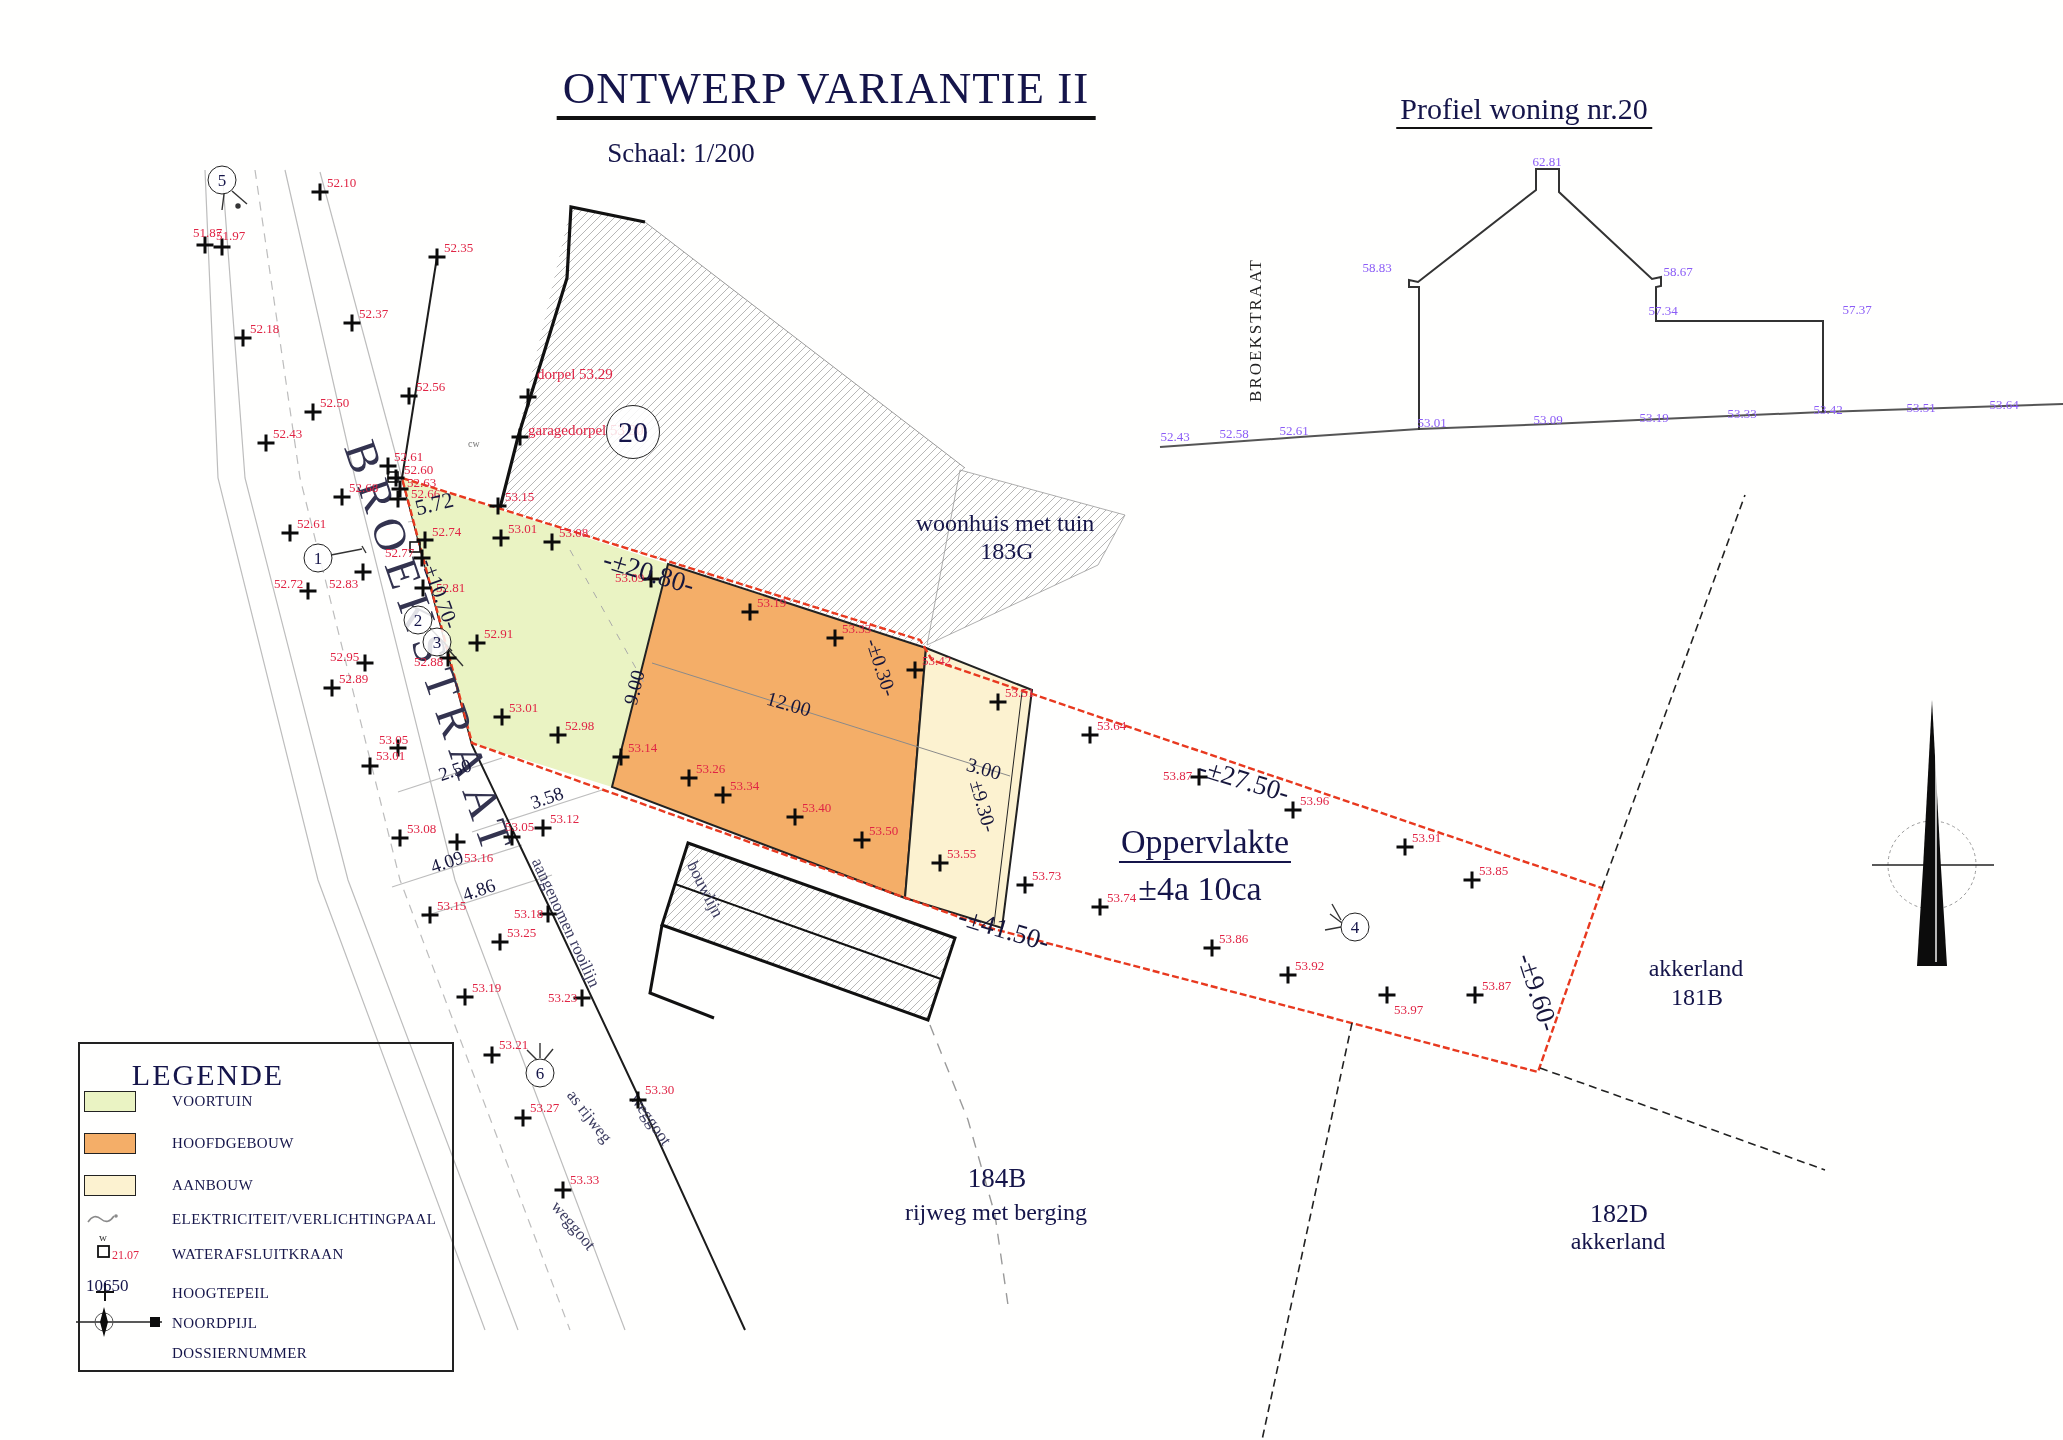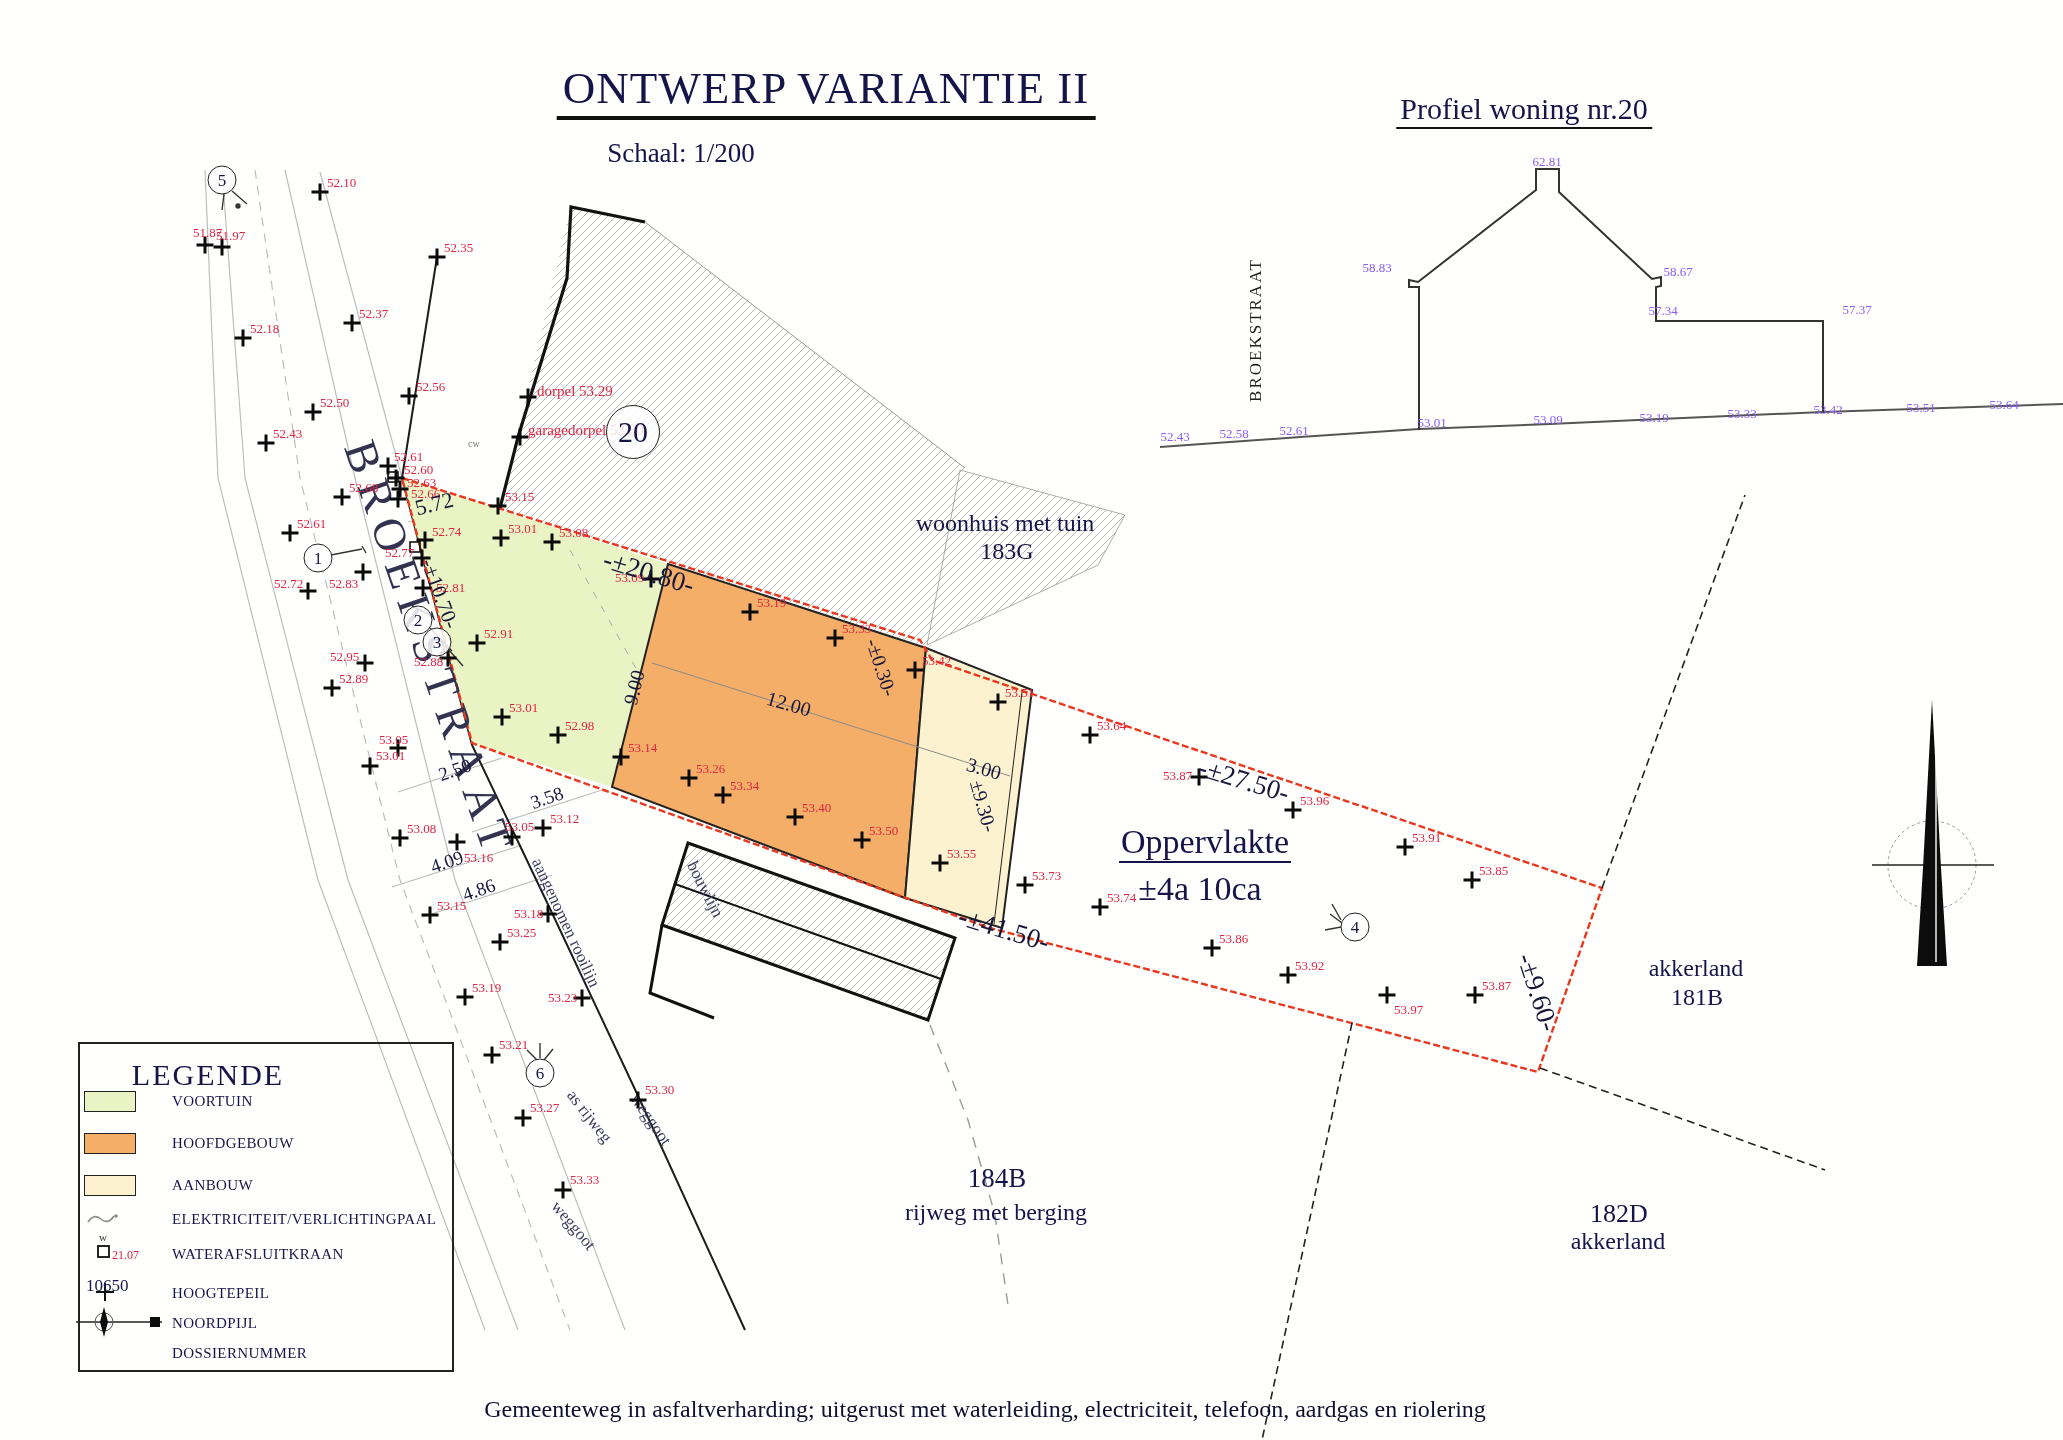--- a/index.html
+++ b/index.html
@@ -178,21 +178,20 @@
   <div class="legend-label" style="top:1177px">AANBOUW</div>
   <div class="legend-label" style="top:1211px">ELEKTRICITEIT/VERLICHTINGPAAL</div>
   <div class="legend-label" style="top:1246px">WATERAFSLUITKRAAN</div>
   <div class="legend-label" style="top:1285px">HOOGTEPEIL</div>
   <div class="legend-label" style="top:1315px">NOORDPIJL</div>
   <div class="legend-label" style="top:1345px">DOSSIERNUMMER</div>
   <div class="abs" style="left:99px;top:1231px;font-size:11px;color:#333">w</div>
   <div class="abs red" style="left:112px;top:1248px;font-size:12px">21.07</div>
   <div class="abs" style="left:86px;top:1276px;font-size:17px">10650</div>
 
-  <div class="abs ctrx" style="left:985px;top:1396px" id="footer-note">Gemeenteweg in asfaltverharding; uitgerust met waterleiding, electriciteit, telefoon, aardgas en riolering</div>
 
   <div id="gen">
       <div class="cross" style="left: 205px; top: 245px;"></div>
       <div class="pt-label" style="left: 193px; top: 226px;">51.87</div>
       <div class="cross" style="left: 222px; top: 247px;"></div>
       <div class="pt-label" style="left: 216px; top: 229px;">51.97</div>
       <div class="cross" style="left: 320px; top: 192px;"></div>
       <div class="pt-label" style="left: 327px; top: 176px;">52.10</div>
       <div class="cross" style="left: 437px; top: 257px;"></div>
       <div class="pt-label" style="left: 444px; top: 241px;">52.35</div>
@@ -314,21 +313,21 @@
       <div class="pt-label" style="left: 1107px; top: 891px;">53.74</div>
       <div class="cross" style="left: 1212px; top: 948px;"></div>
       <div class="pt-label" style="left: 1219px; top: 932px;">53.86</div>
       <div class="cross" style="left: 1288px; top: 975px;"></div>
       <div class="pt-label" style="left: 1295px; top: 959px;">53.92</div>
       <div class="cross" style="left: 1387px; top: 995px;"></div>
       <div class="pt-label" style="left: 1394px; top: 979px; margin-top: 24px;">53.97</div>
       <div class="cross" style="left: 1475px; top: 995px;"></div>
       <div class="pt-label" style="left: 1482px; top: 979px;">53.87</div>
       <div class="cross" style="left: 528px; top: 397px;"></div>
-      <div class="pt-label big" style="left: 537px; top: 384px; font-family: Liberation Serif, serif;">dorpel 53.29</div>
+      <div class="pt-label big" style="left: 537px; top: 367px; font-family: Liberation Serif, serif;">dorpel 53.29</div>
       <div class="cross" style="left: 520px; top: 437px;"></div>
       <div class="pt-label big" style="left: 528px; top: 423px;">garagedorpel 53.30</div>
       <div class="dim-label" style="left: 413px; top: 498px; font-size: 22px; transform: rotate(-14deg);">5.72</div>
       <div class="dim-label" style="left: 437px; top: 556px; font-size: 21px; transform: rotate(70deg);">-±10.70-</div>
       <div class="dim-label" style="left: 436px; top: 766px; font-size: 19px; transform: rotate(-19deg);">2.50</div>
       <div class="dim-label" style="left: 528px; top: 794px; font-size: 19px; transform: rotate(-19deg);">3.58</div>
       <div class="dim-label" style="left: 428px; top: 858px; font-size: 19px; transform: rotate(-19deg);">4.09</div>
       <div class="dim-label" style="left: 460px; top: 886px; font-size: 19px; transform: rotate(-19deg);">4.86</div>
       <div class="dim-label" style="left: 620px; top: 702px; font-size: 20px; transform: rotate(-76deg);">9.00</div>
       <div class="dim-label" style="left: 770px; top: 688px; font-size: 20px; transform: rotate(16deg);">12.00</div>

